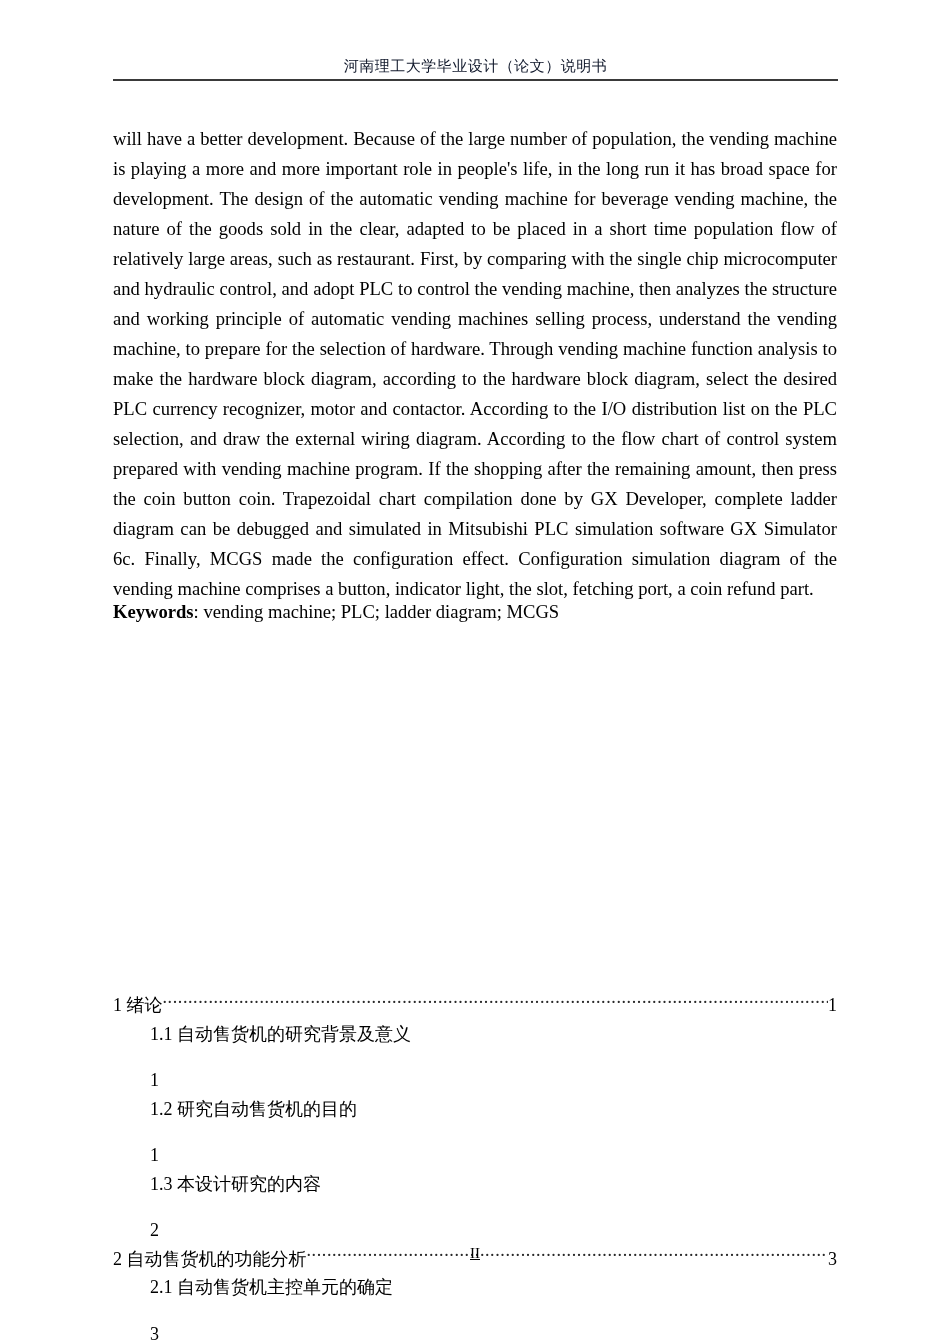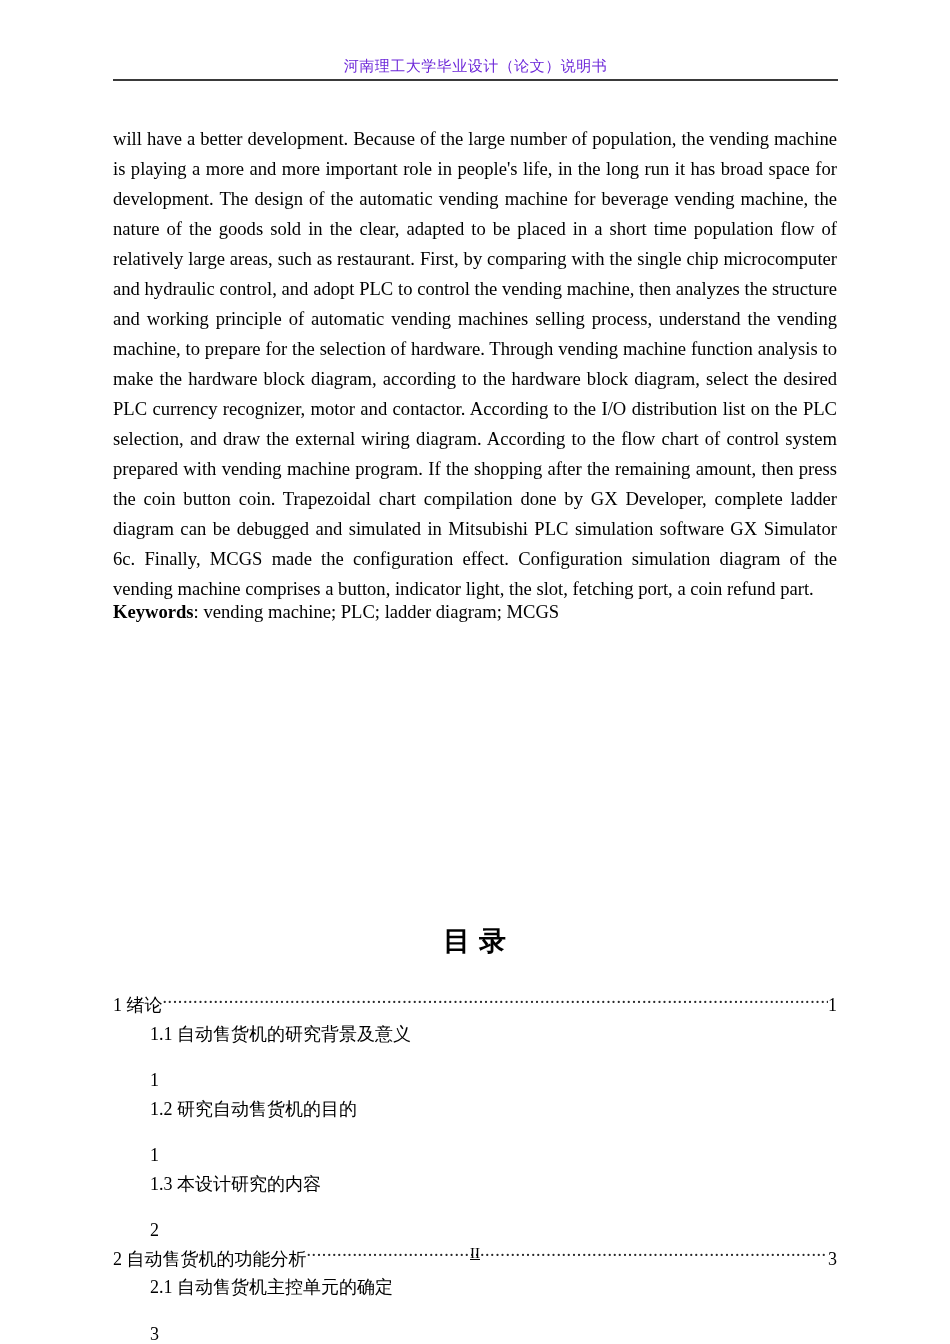--- a/index.html
+++ b/index.html
@@ -29,21 +29,21 @@
     position: absolute;
     left: 113px;
     top: 55px;
     width: 725px;
   }
   .header-title {
     text-align: center;
     font-size: 15px;
     letter-spacing: 0.5px;
     line-height: 22px;
-    color: #6d28d9;
+    color: #0f172a;
   }
   .header-rule {
     margin-top: 2px;
     border-top: 2px solid #3a3a3a;
     width: 725px;
     height: 0;
   }
 
   
   .body-block {
@@ -161,21 +161,20 @@
   </div>
 
   <div class="body-block">
     <p class="para last-justify">will have a better development. Because of the large number of population, the vending machine is playing a more and more important role in people's life, in the long run it has broad space for development. The design of the automatic vending machine for beverage vending machine, the nature of the goods sold in the clear, adapted to be placed in a short time population flow of relatively large areas, such as restaurant. First, by comparing with the single chip microcomputer and hydraulic control, and adopt PLC to control the vending machine, then analyzes the structure and working principle of automatic vending machines selling process, understand the vending machine, to prepare for the selection of hardware. Through vending machine function analysis to make the hardware block diagram, according to the hardware block diagram, select the desired PLC currency recognizer, motor and contactor. According to the I/O distribution list on the PLC selection, and draw the external wiring diagram. According to the flow chart of control system prepared with vending machine program. If the shopping after the remaining amount, then press the coin button coin. Trapezoidal chart compilation done by GX Developer, complete ladder diagram can be debugged and simulated in Mitsubishi PLC simulation software GX Simulator 6c. Finally, MCGS made the configuration effect. Configuration simulation diagram of the vending machine comprises a button, indicator light, the slot, fetching port, a coin refund part.</p>
   </div>
 
   <div class="keywords-block">
     <p class="keywords"><span class="kw-label">Keywords</span><span>: vending machine; PLC; ladder diagram; MCGS</span></p>
   </div>
 
-  <div class="toc-heading">目  录</div>
 
   <div class="toc" id="toc-list">
       <div class="toc-row lvl1">
         <span class="toc-label">1 绪论</span>
         <span class="toc-dots"></span>
         <span class="toc-page">1</span>
       </div>
       <div class="toc-row lvl2">
         <span class="toc-label">1.1 自动售货机的研究背景及意义</span>
         <span class="toc-dots"></span>

